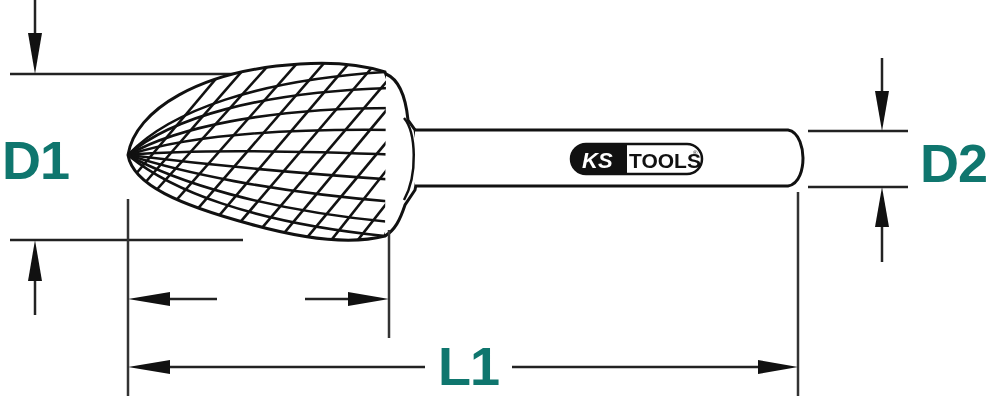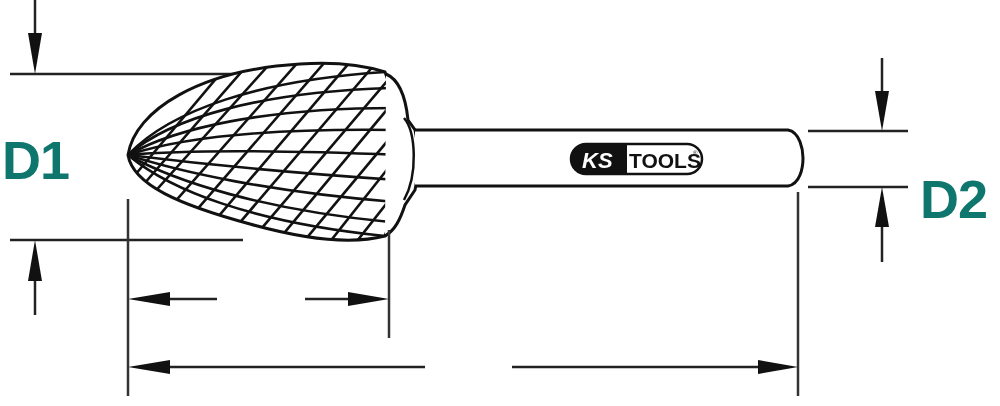--- a/index.html
+++ b/index.html
@@ -8,21 +8,21 @@
     .label {
       position: absolute;
       font-family: "Liberation Sans", sans-serif;
       font-size: 54px;
       color: #0f766e;
       line-height: 1;
       letter-spacing: -1px;
       font-weight: bold;
     }
     #lbl-d1 { left: 2px; top: 133px; }
-    #lbl-d2 { left: 920px; top: 136px; margin-top: 36px; }
+    #lbl-d2 { left: 920px; top: 136px; }
     #lbl-l2 { left: 228px; top: 273px; }
     #lbl-l1 { left: 438px; top: 339px; }
   </style>
 </head>
 <body>
 
 <div id="stage">
   <svg width="1000" height="406" viewBox="0 0 1000 406" xmlns="http://www.w3.org/2000/svg">
     <defs>
       <clipPath id="headClip">
@@ -108,13 +108,14 @@
     <g stroke="#222" stroke-width="2.5" fill="#111">
       <line x1="168" y1="367" x2="425" y2="367"></line>
       <polygon points="128,367 170,360 170,374" stroke="none"></polygon>
       <line x1="512" y1="367" x2="760" y2="367"></line>
       <polygon points="798,367 758,360 758,374" stroke="none"></polygon>
     </g>
   </svg>
 
   <div class="label" id="lbl-d1">D1</div>
   <div class="label" id="lbl-d2">D2</div>
+  <div class="label" id="lbl-l1">L1</div>
 </div>
 
 </body></html>

